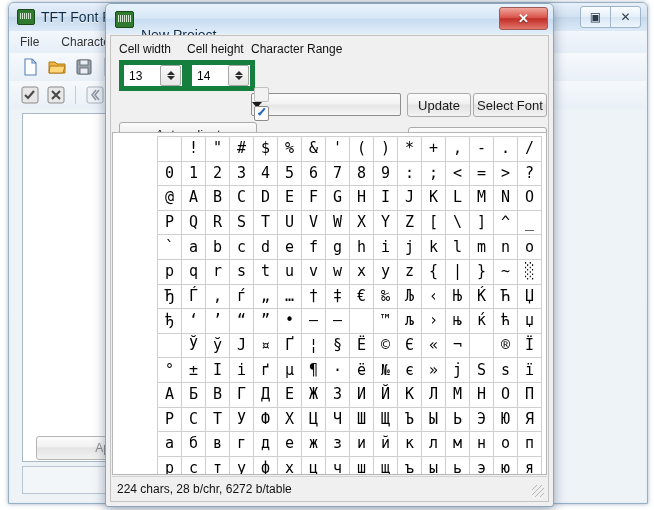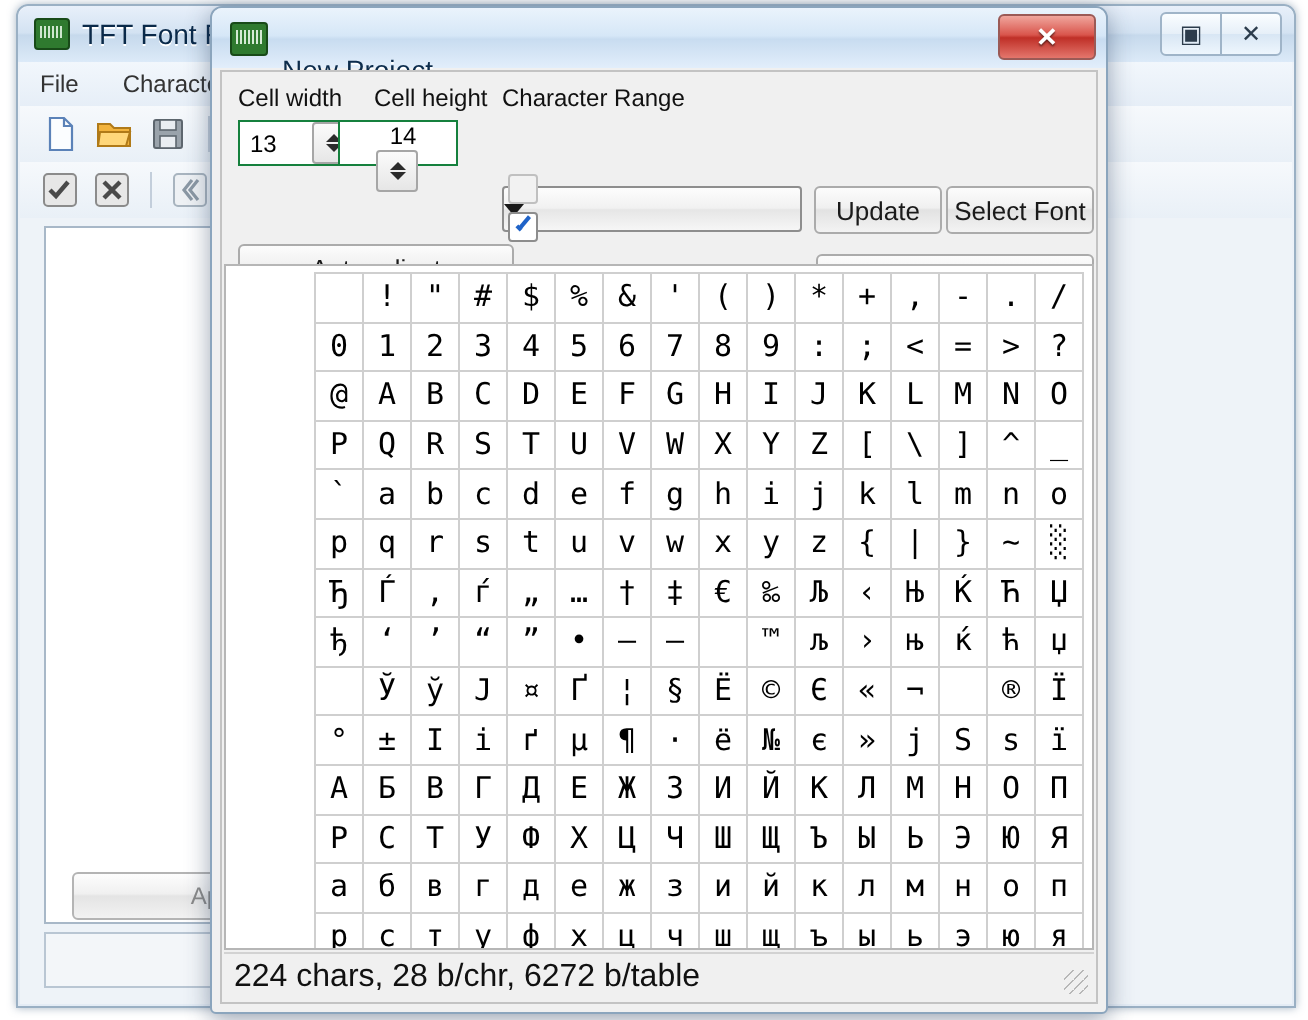--- a/index.html
+++ b/index.html
@@ -118,21 +118,21 @@
   }
   #dlg-body{
     position:absolute;left:4px;top:31px;right:4px;bottom:4px;
     background:#f0f0f0;border:1px solid #c3c3c3;
   }
 
   
   #form{position:absolute;left:0;top:0;right:0;height:92px;}
   .flabel{position:absolute;font-size:12px;color:#111;}
   .spin{
-    position:absolute;height:21px;background:#fff;border:1px solid #15803d;
+    position:absolute;height:21px;background:#fff;border:5px solid #15803d;
     display:flex;align-items:center;
   }
   .spin .val{flex:1;padding-left:5px;font-size:12px;color:#000;}
   .spin .arrows{
     width:19px;height:19px;margin-right:1px;flex:0 0 auto;
     background:linear-gradient(to bottom,#fbfbfb,#e6e6e6);
     border:1px solid #a6a6a6;border-radius:2px;
     display:flex;flex-direction:column;align-items:center;justify-content:center;gap:1px;
   }
   .arrows .up,.arrows .dn{width:0;height:0;border-left:4px solid transparent;border-right:4px solid transparent;}
@@ -193,21 +193,21 @@
   }
   #vscroll{
     position:absolute;right:1px;top:1px;bottom:1px;width:0px;
   }
   
   #dlg-status{
     position:absolute;left:1px;right:1px;bottom:1px;height:23px;
     background:#f0f0f0;border-top:1px solid #d2d2d2;
     display:flex;align-items:center;
   }
-  #dlg-status .stext{padding-left:5px;font-size:16px;color:#111;}
+  #dlg-status .stext{padding-left:5px;font-size:12px;color:#111;}
   #grip{
     position:absolute;right:3px;bottom:3px;width:12px;height:12px;
     background:
       linear-gradient(135deg,transparent 45%,#a9a9a9 45%,#a9a9a9 55%,transparent 55%) 0 0/5px 5px;
     opacity:.8;
   }
 </style>
 </head>
 <body>
 
@@ -302,21 +302,21 @@
         <div class="flabel" style="left:8px;top:6px;">Cell width</div>
         <div class="spin" style="left:8px;top:24px;width:58px;">
           <span class="val">13</span>
           <span class="arrows">
             <span class="up"></span>
             <span class="dn"></span>
           </span>
         </div>
 
         <div class="flabel" style="left:76px;top:6px;">Cell height</div>
-        <div class="spin" style="left:58px;top:24px;width:58px;flex-direction:column;">
+        <div class="spin" style="left:76px;top:24px;width:58px;">
           <span class="val">14</span>
           <span class="arrows">
             <span class="up"></span>
             <span class="dn"></span>
           </span>
         </div>
 
         <div class="flabel" style="left:140px;top:6px;">Character Range</div>
         <div id="combo">
           <span class="carrow"></span>

